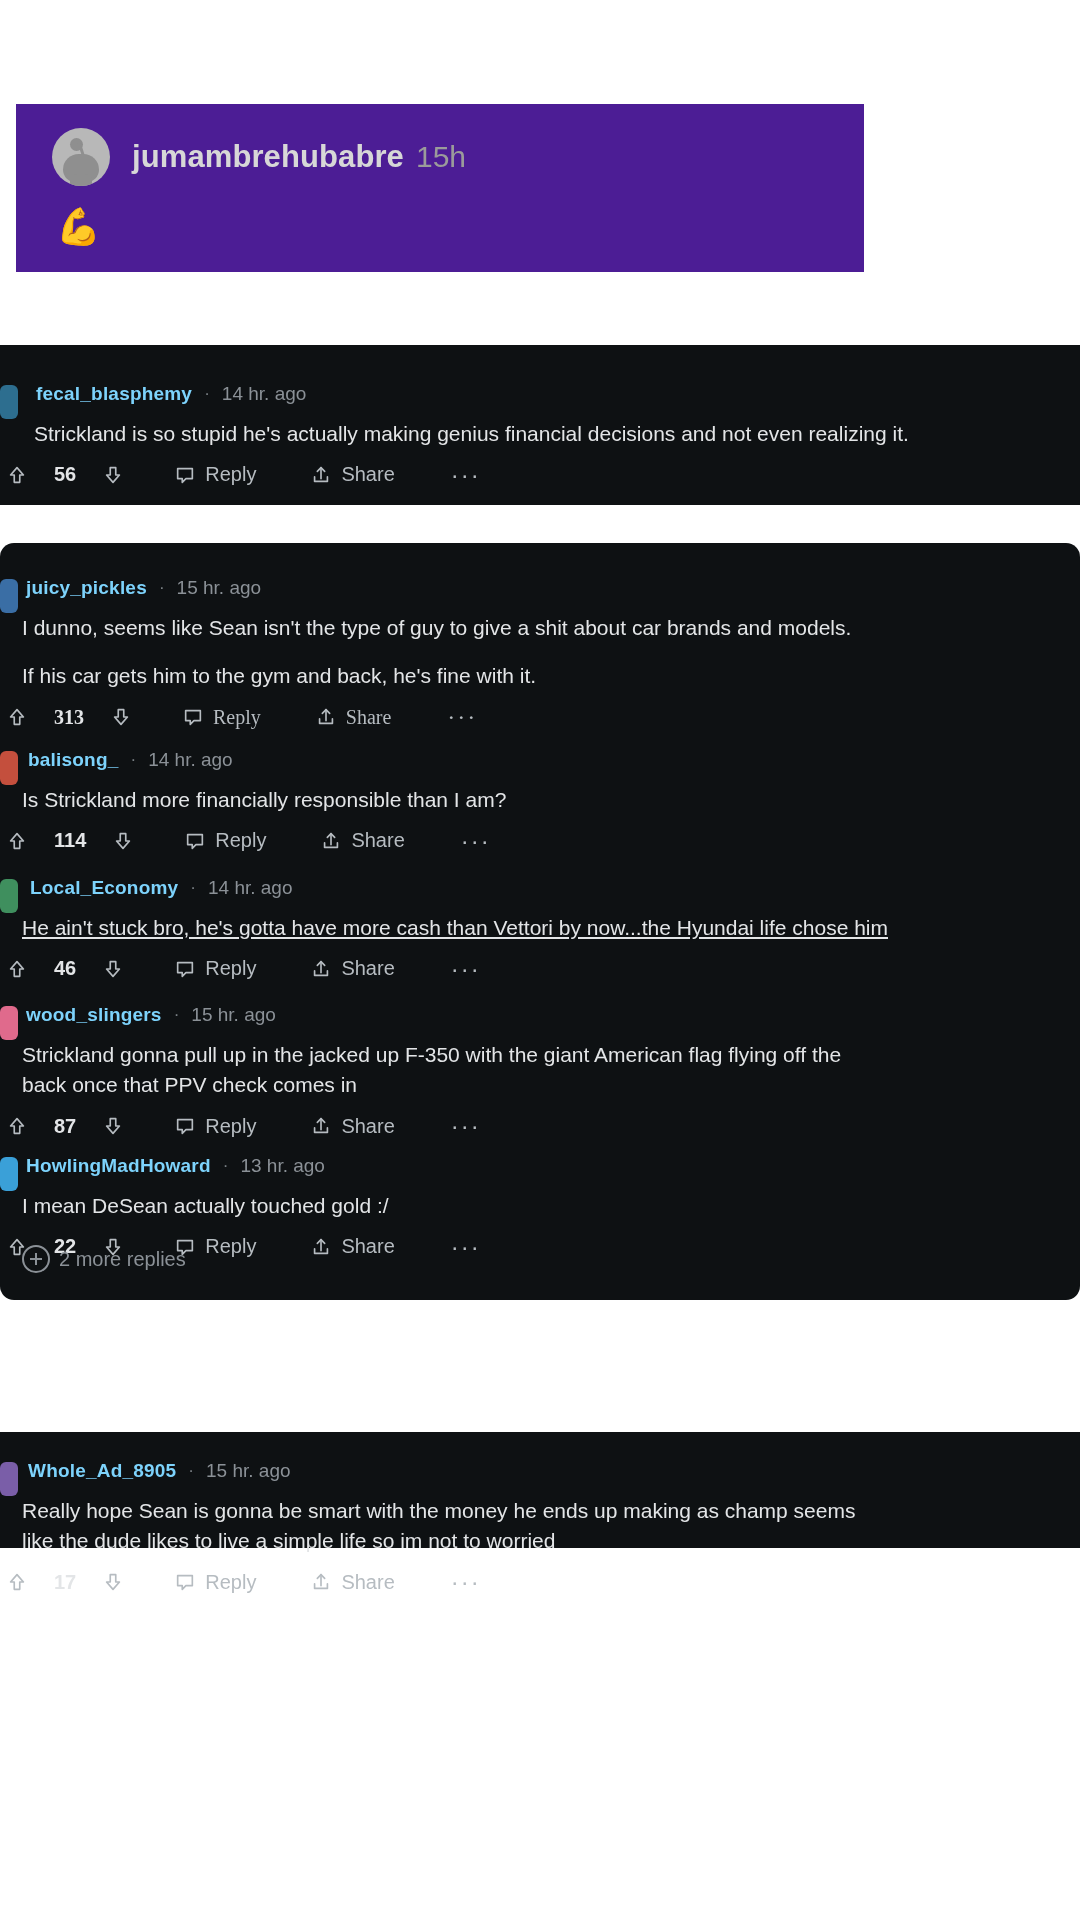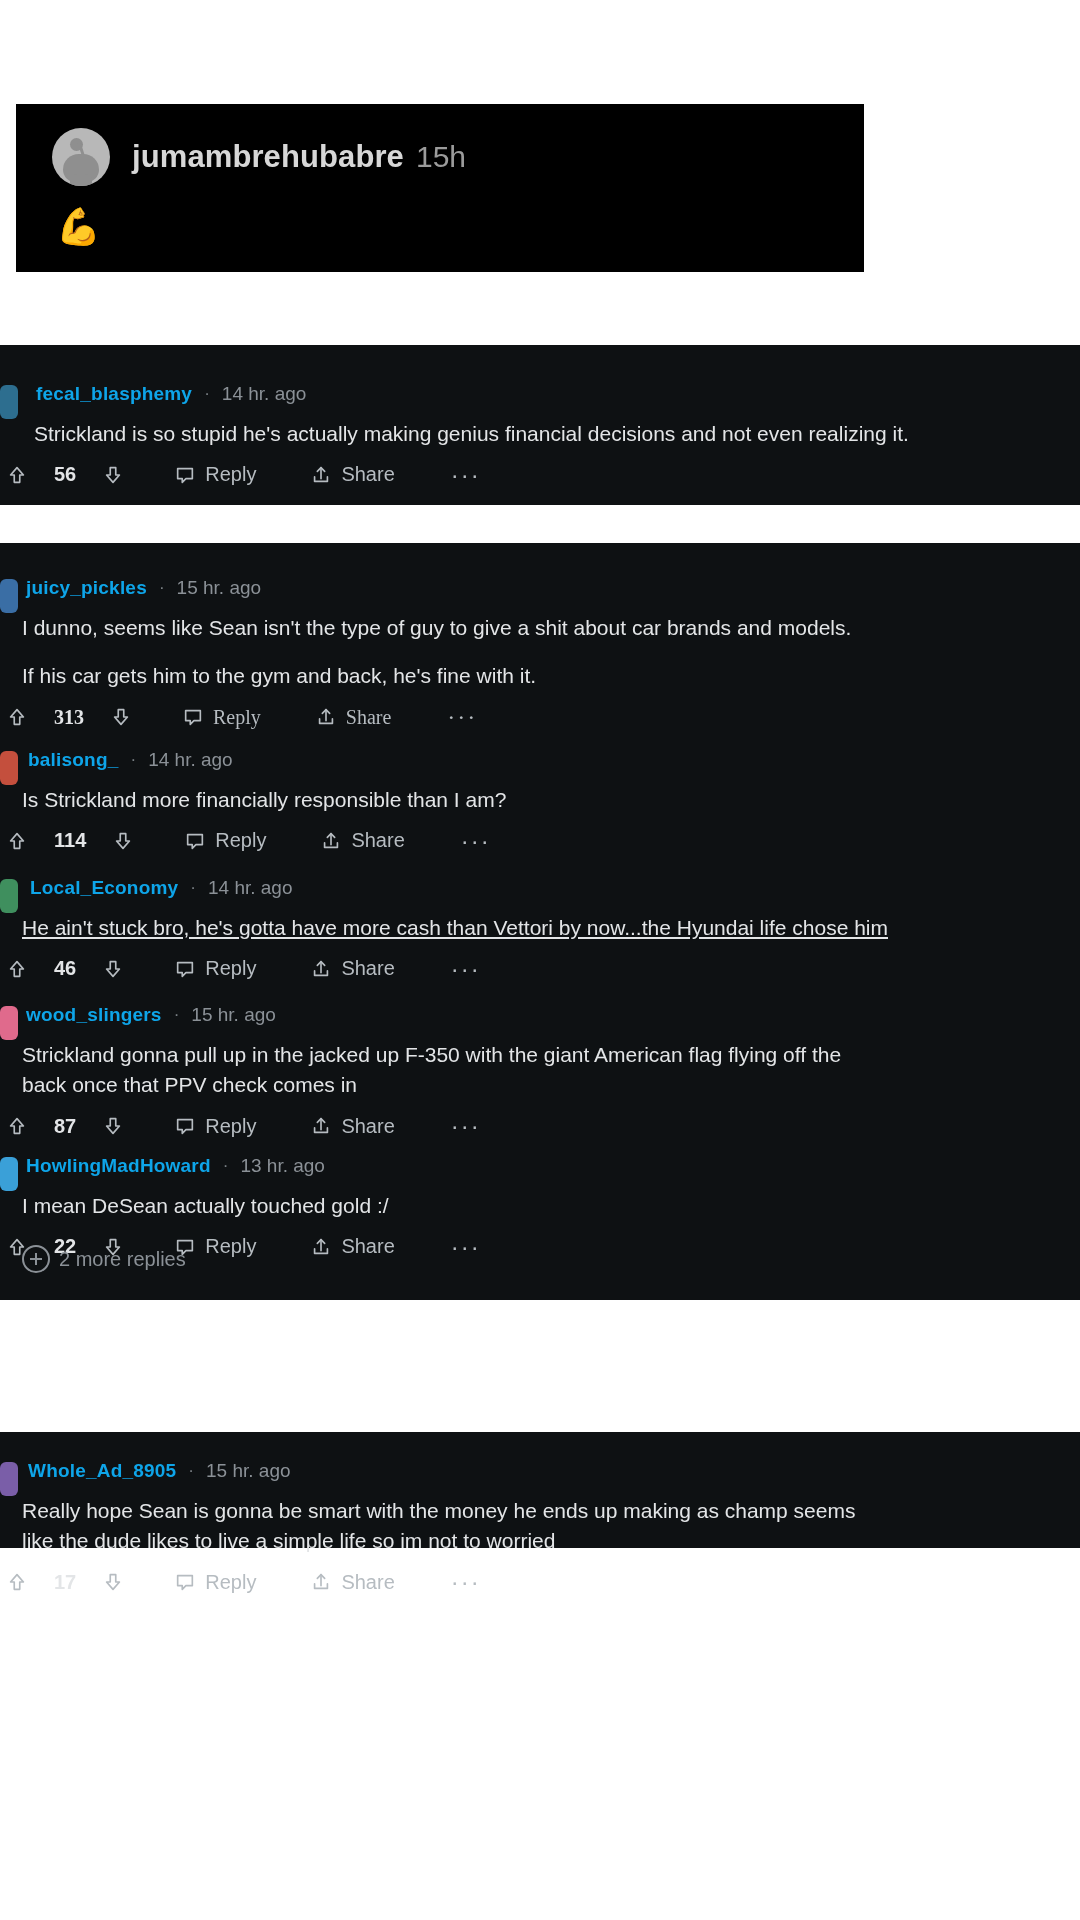--- a/index.html
+++ b/index.html
@@ -9,21 +9,21 @@
     background: #ffffff;
     font-family: "Liberation Sans", sans-serif;
     -webkit-font-smoothing: antialiased;
   }
   .page { position: relative; width: 1080px; height: 1920px; background: #fff; overflow: hidden; }
 
   
   .card { position: absolute; background: #0e1113; overflow: hidden; }
 
   
-  #card-post { left: 16px; top: 104px; width: 848px; height: 168px; background: #000000; }
+  #card-post { left: 16px; top: 104px; width: 848px; height: 168px; background: #4c1d95; }
   #card-post .head { display: flex; align-items: center; gap: 22px; padding: 24px 0 0 36px; }
   .avatar-reddit {
     width: 58px; height: 58px; border-radius: 50%;
     background: #b8b8b8; position: relative; flex: none; overflow: hidden;
   }
   .avatar-reddit .head-shape {
     position: absolute; left: 50%; top: 26px; transform: translateX(-50%);
     width: 36px; height: 28px; border-radius: 18px 18px 14px 14px; background: #8f8f8f;
   }
   .avatar-reddit .body-shape {
@@ -43,21 +43,21 @@
   #card-post .post-body {
     padding: 20px 0 0 40px; font-size: 38px; color: #ececec; font-weight: 400;
     display: flex; align-items: center; gap: 14px;
   }
   #card-post .emoji { font-size: 36px; }
 
   
   .cmt-card { position: absolute; left: 0; width: 1080px; background: #0e1113; }
   .cmt { position: relative; padding: 0 0 0 0; }
   .cmt-head { display: flex; align-items: center; gap: 12px; }
-  .cmt-name { font-size: 19px; font-weight: 700; color: #0ea5e9; letter-spacing: .2px; }
+  .cmt-name { font-size: 19px; font-weight: 700; color: #7dd3fc; letter-spacing: .2px; }
   .cmt-dot { font-size: 17px; color: #7a8085; }
   .cmt-age { font-size: 19px; color: #8b9197; }
   .cmt-text { font-size: 21px; line-height: 1.45; color: #e3e5e7; margin-top: 14px; }
   .cmt-text + .cmt-text { margin-top: 18px; }
 
   
   .actions { display: flex; align-items: center; margin-top: 14px; gap: 16px; }
   .act { display: flex; align-items: center; color: #b6bcc1; }
   .vote { display: flex; align-items: center; gap: 10px; }
   .score { font-size: 20px; font-weight: 700; color: #e3e5e7; }
@@ -140,21 +140,21 @@
               <path d="M8 8 L12 4 L16 8"></path>
               <path d="M5 14 V19 H19 V14"></path>
             </svg>
           <span class="act-label">Share</span>
         </span>
         <span class="act-more">···</span>
       </div>
     </div>
   </div>
 
-  <div class="cmt-card" id="card-3" style="top:543px; height:757px;">
+  <div class="cmt-card" id="card-3" style="top:543px; height:757px;border-radius:14px;">
 
     <div class="cmt" style="position:absolute; left:26px; top:34px; right:0;">
       <div class="sliver" style="left:-26px; top:2px; background:#3a6ea5;"></div>
       <div class="cmt-head">
         <span class="cmt-name">juicy_pickles</span>
         <span class="cmt-dot">·</span>
         <span class="cmt-age">15 hr. ago</span>
       </div>
       <div class="cmt-text" style="margin-left:-4px;">I dunno, seems like Sean isn't the type of guy to give a shit about car brands and models.</div>
       <div class="cmt-text" style="margin-left:-4px;">If his car gets him to the gym and back, he's fine with it.</div>

